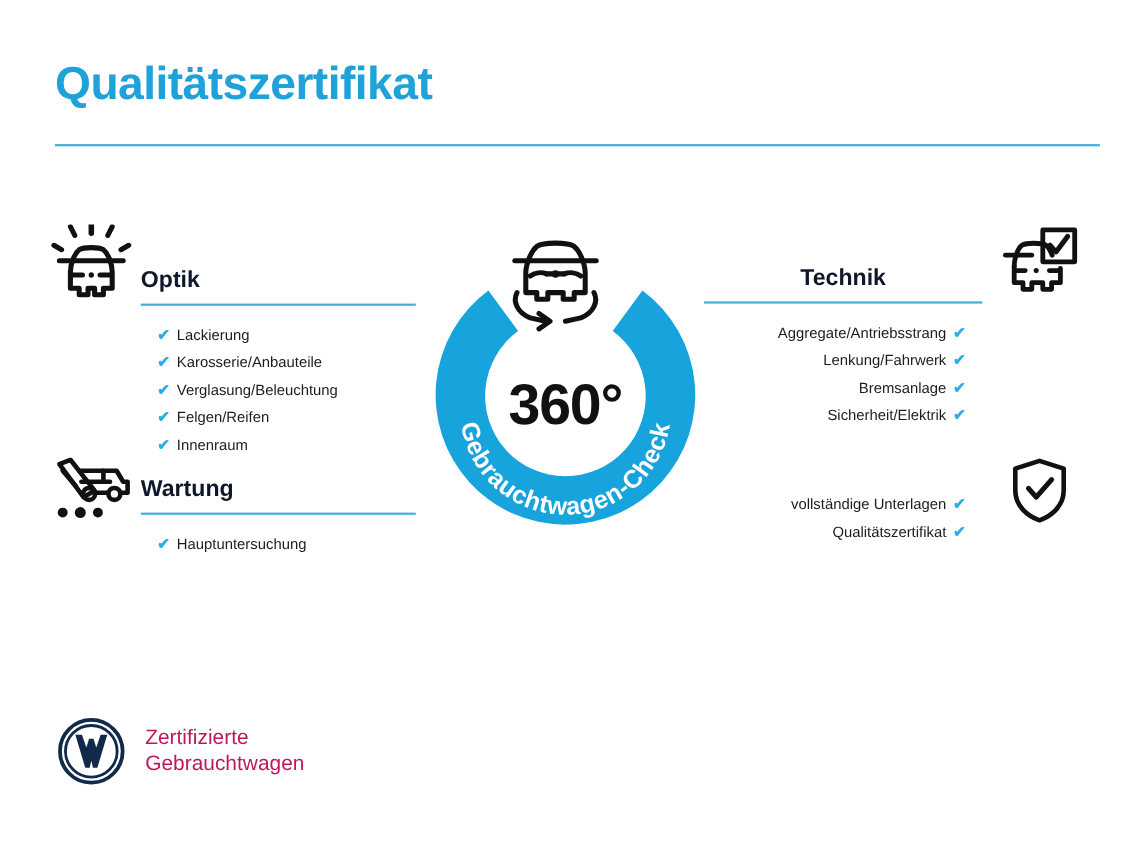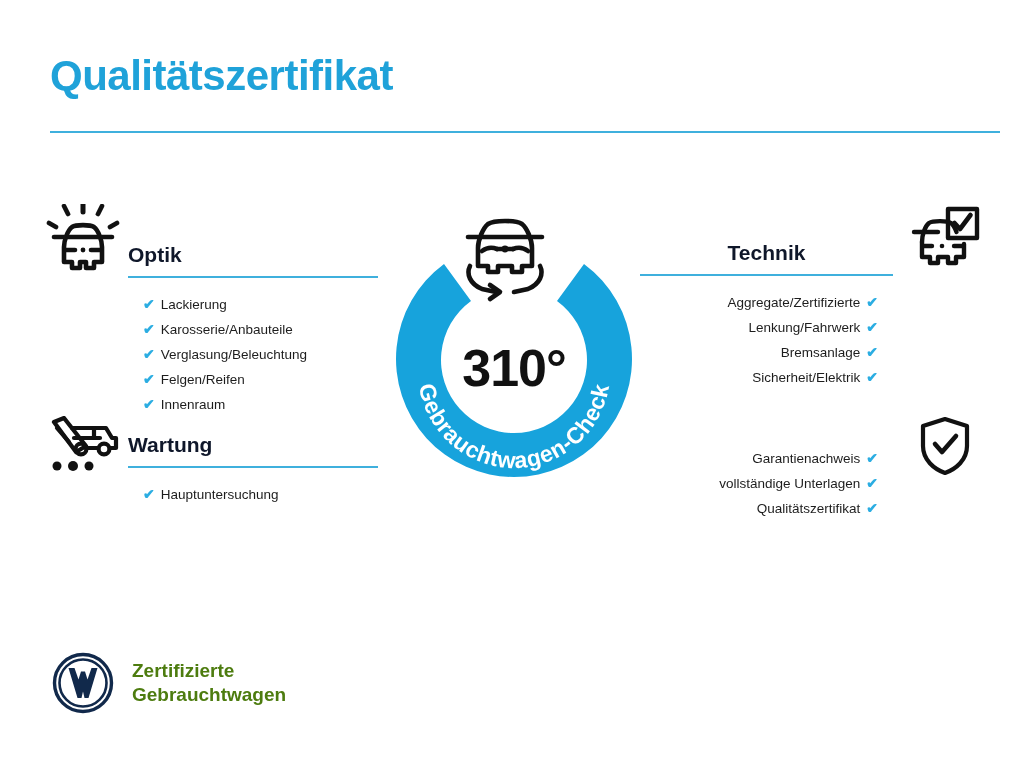--- a/index.html
+++ b/index.html
@@ -128,23 +128,23 @@
   #brand {
     position: absolute;
     left: 52px;
     top: 652px;
     display: flex;
     align-items: center;
   }
   #brand .brand-text {
     margin-left: 18px;
     font-size: 19px;
-    font-weight: bold;
+    font-weight: normal;
     line-height: 24px;
-    color: #4d7c0f;
+    color: #be185d;
     white-space: nowrap;
   }
 </style>
 </head>
 <body>
 
 <div class="page-title">Qualitätszertifikat</div>
 <div class="header-rule"></div>
 
 <div class="sec-icon" id="icon-optik">
@@ -224,30 +224,29 @@
     <li><span class="check">✔</span><span>Hauptuntersuchung</span></li>
   </ul>
 </div>
 
 <div class="section col-right" id="sec-technik">
   <div class="section-head">
     <div class="section-title">Technik</div>
     <div class="section-underline"></div>
   </div>
   <ul class="section-list">
-    <li><span>Aggregate/Zertifizierte</span><span class="check">✔</span></li>
+    <li><span>Aggregate/Antriebsstrang</span><span class="check">✔</span></li>
     <li><span>Lenkung/Fahrwerk</span><span class="check">✔</span></li>
     <li><span>Bremsanlage</span><span class="check">✔</span></li>
     <li><span>Sicherheit/Elektrik</span><span class="check">✔</span></li>
   </ul>
 </div>
 
 <div class="section col-right" id="sec-garantie">
   <ul class="section-list">
-    <li><span>Garantienachweis</span><span class="check">✔</span></li>
     <li><span>vollständige Unterlagen</span><span class="check">✔</span></li>
     <li><span>Qualitätszertifikat</span><span class="check">✔</span></li>
   </ul>
 </div>
 
 <div id="badge-360">
   <svg width="280" height="290" viewBox="0 0 280 290">
     <defs>
       <path id="arcPath" d="M 44 176 A 96 96 0 1 0 236 176" fill="none"></path>
     </defs>
@@ -269,21 +268,21 @@
       <path d="M76 33 L86 33"></path>
       <path d="M26 47 C30 44 36 43 41 45"></path>
       <path d="M72 47 C68 44 62 43 57 45"></path>
       <path d="M41 45 L57 45"></path>
       <circle cx="49" cy="45" r="3.4" fill="#111" stroke="none"></circle>
       <path d="M14 62 C10 70 14 80 26 85 L40 88"></path>
       <path d="M84 62 C88 70 84 80 72 85 L58 88"></path>
       <path d="M34 81 L44 88 L34 95"></path>
     </g>
   </svg>
-  <div class="badge-num">310°</div>
+  <div class="badge-num">360°</div>
 </div>
 
 <div id="brand">
   <svg width="62" height="62" viewBox="0 0 62 62">
     <circle cx="31" cy="31" r="28.5" fill="none" stroke="#11294b" stroke-width="3.4"></circle>
     <circle cx="31" cy="31" r="23.5" fill="none" stroke="#11294b" stroke-width="2.6"></circle>
     <path d="M16.5 16 L22.5 16 L26.5 27.5 L29 19.5 L33 19.5 L35.5 27.5 L39.5 16 L45.5 16
              L36.5 46 L32.5 46 L31 39.5 L29.5 46 L25.5 46 Z" fill="#11294b"></path>
   </svg>
   <div class="brand-text">

